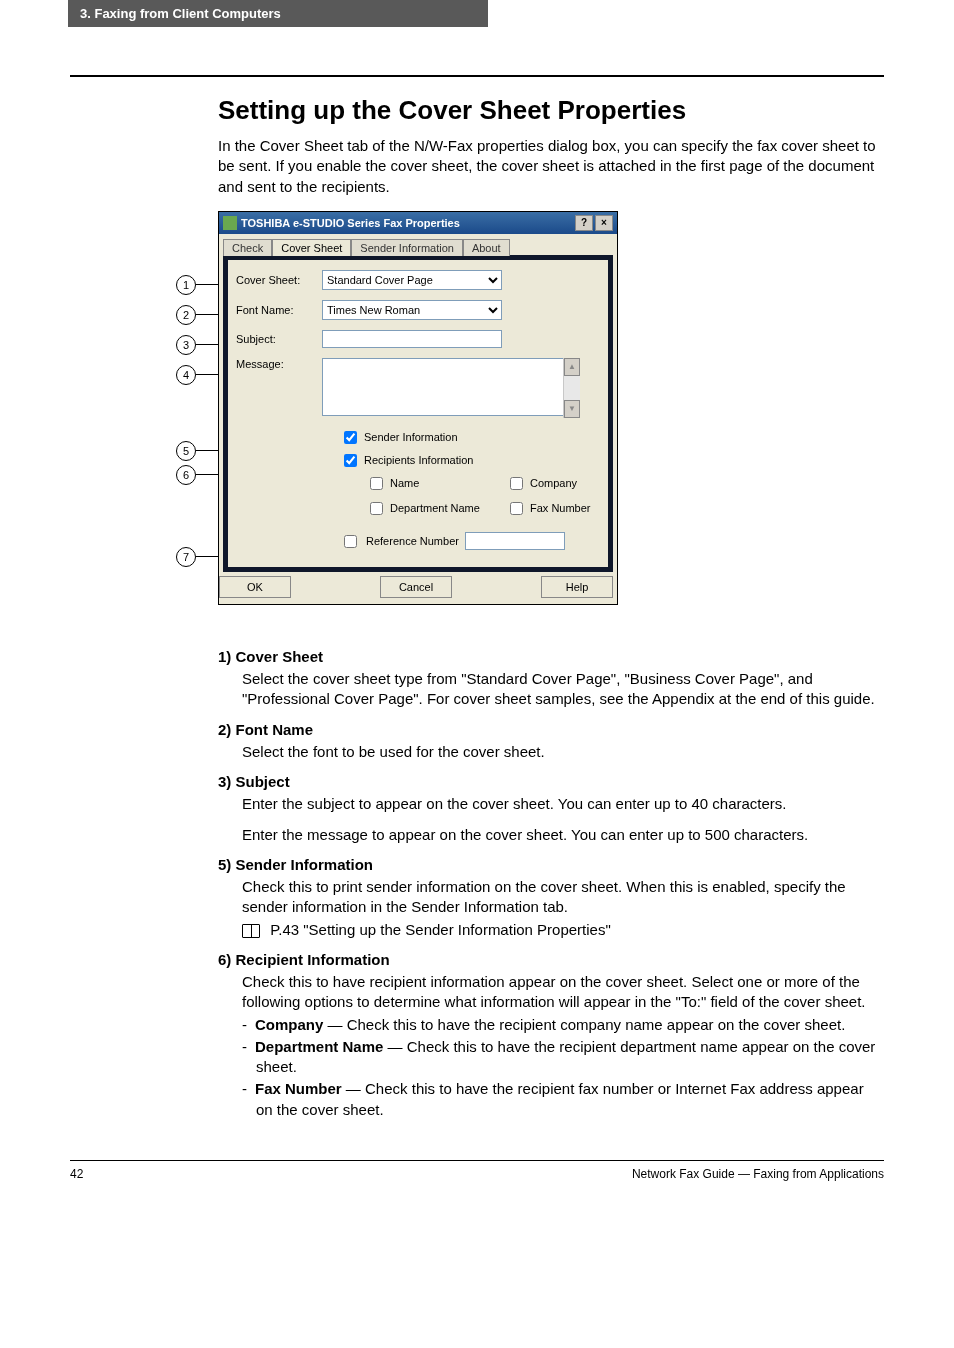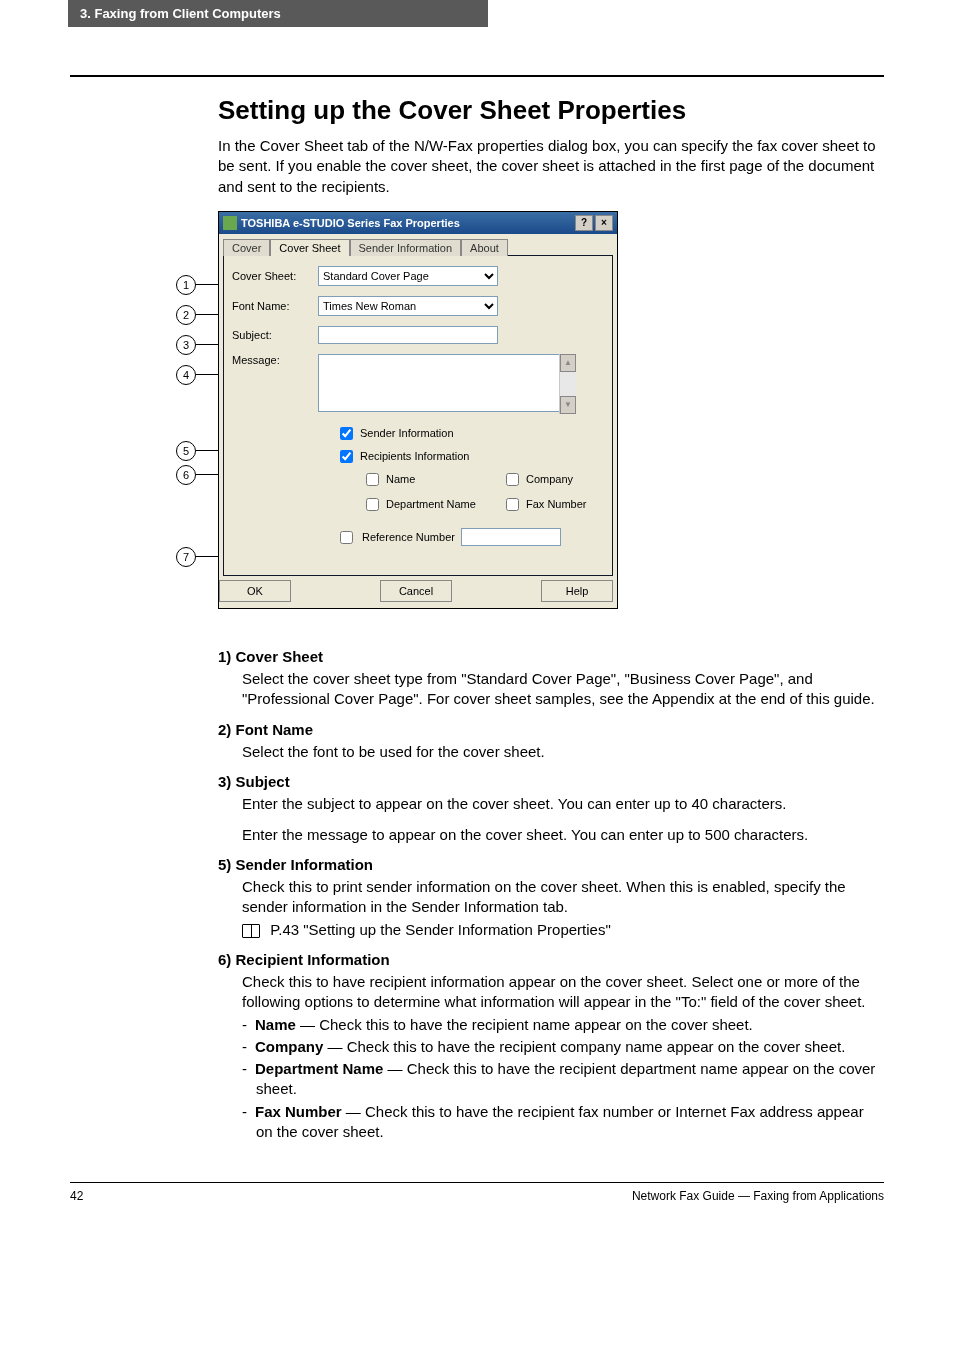--- a/index.html
+++ b/index.html
@@ -111,23 +111,23 @@
     border:1px solid #888;
     border-bottom:none;
     background:#ece9d8;
     position:relative;
     top:1px;
     color:#000;
   }
   .tab.inactive { background:#e0ddd0; color:#333; }
   .tab.active { background:#ece9d8; font-weight:normal; z-index:2; }
   .tabbody {
-    border:1px solid #0f172a;
+    border:5px solid #0f172a;
     margin:0 4px 4px 4px;
-    padding: 10px 8px 20px 8px;
+    padding: 10px 8px 8px 8px;
     background:#ece9d8;
   }
   .row { display:flex; align-items:center; margin-bottom:10px; }
   .lbl { width:86px; font-size:11px; }
   select.win, input.win, textarea.win {
     font-family: Tahoma, sans-serif;
     font-size:11px;
     border:1px solid #7f9db9;
     background:#fff;
     box-sizing:border-box;
@@ -239,21 +239,21 @@
       <div class="dialog">
         <div class="titlebar">
           <span class="tb-icon"></span>
           <span>TOSHIBA e-STUDIO Series Fax Properties</span>
           <span class="tb-btns">
             <span class="tb-btn">?</span>
             <span class="tb-btn">×</span>
           </span>
         </div>
         <div class="tabs">
-          <div class="tab inactive">Cover</div>
+          <div class="tab inactive">Check</div>
           <div class="tab active">Cover Sheet</div>
           <div class="tab inactive">Sender Information</div>
           <div class="tab inactive">About</div>
         </div>
         <div class="tabbody">
 
           <div class="row">
             <span class="lbl">Cover Sheet:</span>
             <select class="win">
               <option>Standard Cover Page</option>
@@ -354,21 +354,20 @@
         <div class="bookref">
           <span class="bookicon"></span>
           <span>P.43 "Setting up the Sender Information Properties"</span>
         </div>
       </div>
 
       <div class="item">
         <div class="num-title">6)  Recipient Information</div>
         <div class="body">Check this to have recipient information appear on the cover sheet.  Select one or more of the following options to determine what information will appear in the "To:" field of the cover sheet.</div>
         <ul class="sublist body">
-          <li><b>Name</b><span> — Check this to have the recipient name appear on the cover sheet.</span></li>
           <li><b>Company</b><span> — Check this to have the recipient company name appear on the cover sheet.</span></li>
           <li><b>Department Name</b><span> — Check this to have the recipient department name appear on the cover sheet.</span></li>
           <li><b>Fax Number</b><span> — Check this to have the recipient fax number or Internet Fax address appear on the cover sheet.</span></li>
         </ul>
       </div>
 
     </div>
   </div>
 </div>
 

